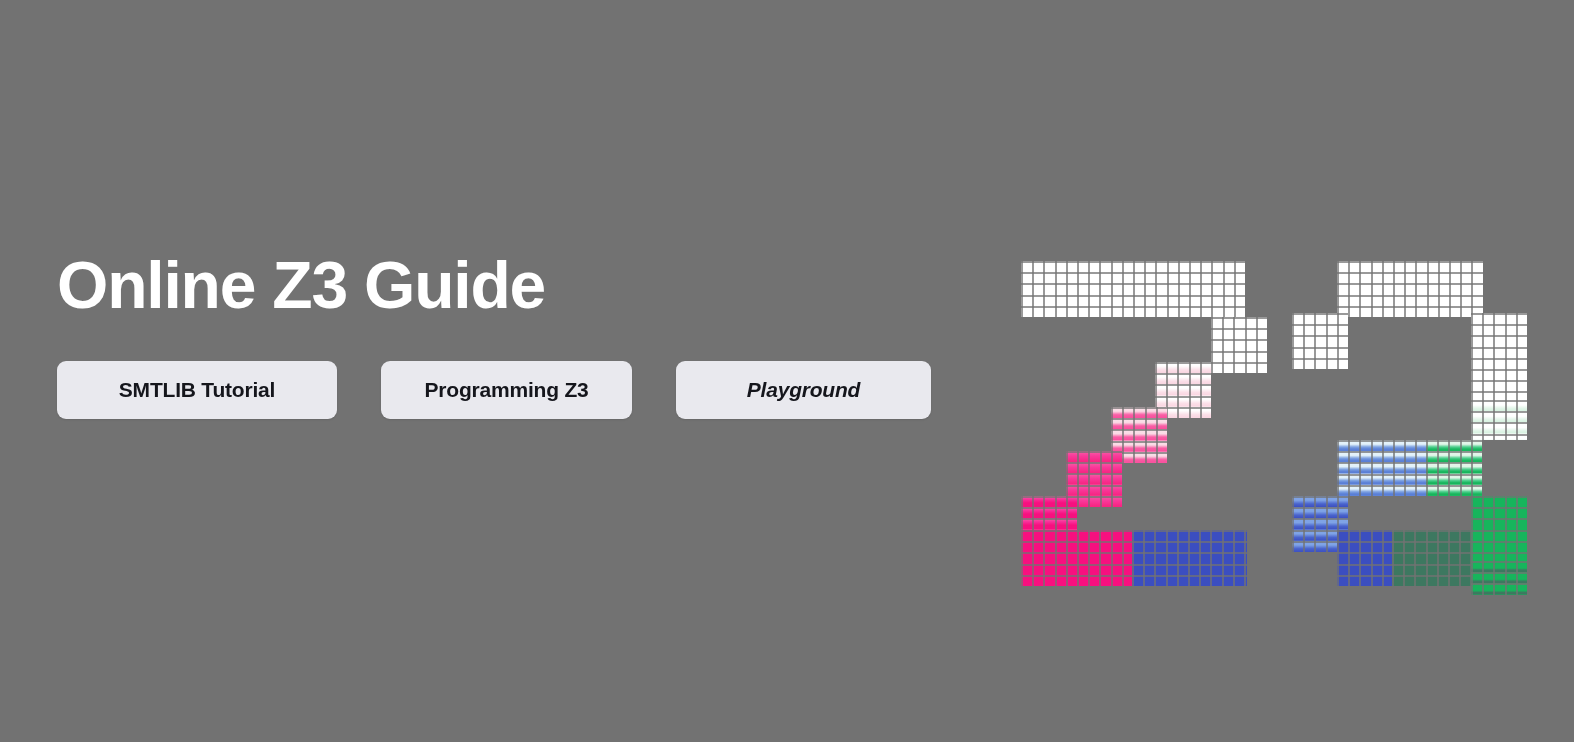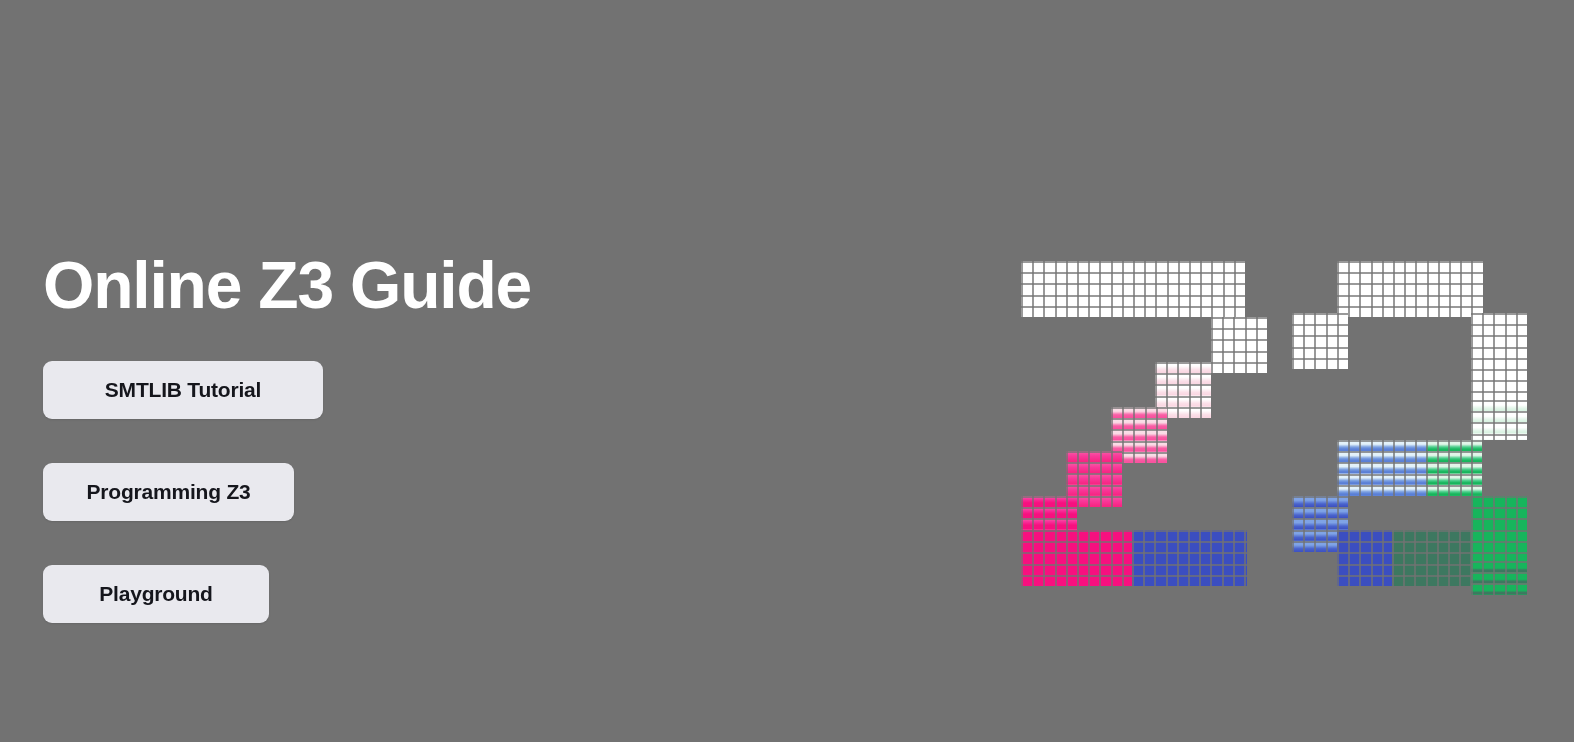--- a/index.html
+++ b/index.html
@@ -17,40 +17,40 @@
   #stage {
     position: relative;
     width: 1574px;
     height: 742px;
     background: #727272;
   }
 
   
   #hero {
     position: absolute;
-    left: 43px;
+    left: 57px;
     top: 252px;
     width: 900px;
   }
 
   #page-title {
     margin: 0;
     font-family: "Liberation Sans", sans-serif;
     font-size: 66px;
     line-height: 1.0;
     font-weight: bold;
     letter-spacing: -1.2px;
     color: #ffffff;
     white-space: nowrap;
   }
 
   #button-row {
     margin-top: 43px;
     display: flex;
-    flex-direction: column;
+    flex-direction: row;
     align-items: flex-start;
     gap: 44px;
   }
 
   .hero-button {
     display: inline-flex;
     align-items: center;
     justify-content: center;
     height: 58px;
     padding: 0 34px;
@@ -63,21 +63,21 @@
     font-weight: bold;
     letter-spacing: -0.2px;
     white-space: nowrap;
     cursor: pointer;
     box-shadow: 0 1px 2px rgba(0,0,0,0.10);
   }
 
   
   #btn-smtlib      { width: 280px; }
   #btn-programming { width: 251px; }
-  #btn-playground  { width: 226px; }
+  #btn-playground  { width: 255px; font-style: italic; }
 
   
   #logo {
     position: absolute;
     left: 1021px;
     top: 261px;
     width: 495px;
     height: 322px;
   }
 

